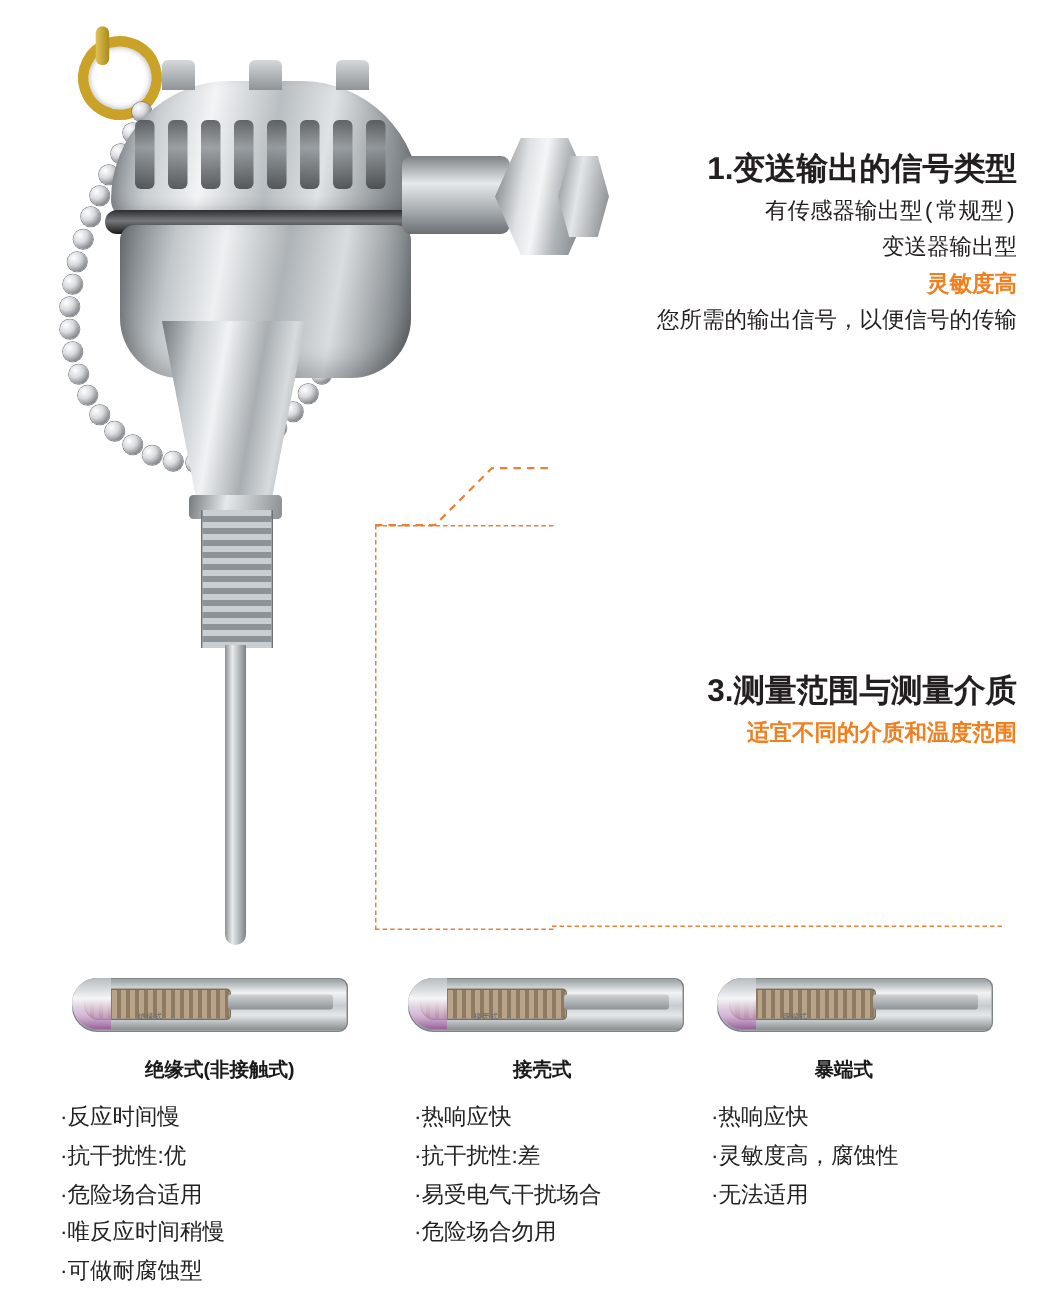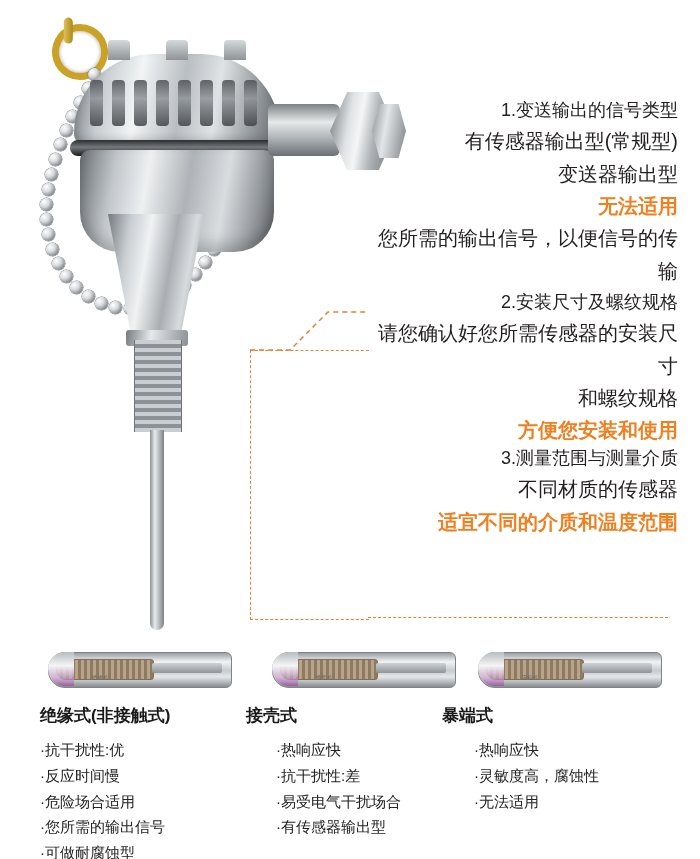--- a/index.html
+++ b/index.html
@@ -114,22 +114,22 @@
   }
   .dash-lead svg{display:block;}
   .dash-bottom{
     position:absolute;left:368px;top:617px;width:300px;height:1px;
     border-top:1.5px dashed #e8803a;
   }
 
   
   .callout{position:absolute;text-align:right;line-height:1.62;}
   .callout .hl{color:#ef7f1f;font-weight:bold;}
-  .callout .t1{font-size:18px;font-weight:normal;}
-  .callout .t{font-size:20px;}
+  .callout .t1{font-size:21px;font-weight:bold;}
+  .callout .t{font-size:15px;font-family:Liberation Mono, monospace;}
 
   #callout1{right:22px;top:96px;width:300px;}
   #callout2{right:22px;top:288px;width:310px;}
   #callout3{right:22px;top:444px;width:338px;}
 
   
   .types{position:absolute;left:0;top:648px;width:700px;height:211px;}
   .type{position:absolute;top:0;width:215px;}
   #type1{left:38px;}
   #type2{left:262px;}
@@ -153,21 +153,21 @@
     background:linear-gradient(180deg,#cfd3d6,#8e9397);
   }
   .tip .endcap{
     position:absolute;left:0px;top:4px;width:26px;height:34px;border-radius:17px 0 0 17px;
     background:linear-gradient(180deg,#b7bcc0,#f4f5f6 40%,#9398 100%);
   }
   .tip .lbl{
     position:absolute;left:44px;top:26px;font-size:5px;color:#5d6266;letter-spacing:.5px;
   }
   .type h3{
-    margin:14px 0 10px 0;font-size:17px;font-weight:bold;color:#1a1a1a;
+    margin:14px 0 10px 0;font-size:13px;font-weight:bold;text-align:center;color:#1a1a1a;
   }
   .type ul{margin:0;padding:0;list-style:none;}
   .type li{font-size:15px;line-height:1.72;color:#222;white-space:nowrap;}
   #type1 h3,#type1 ul{margin-left:2px;}
   #type2 h3{margin-left:-16px;}
   #type2 ul{margin-left:14px;}
   #type3 h3{margin-left:-26px;}
   #type3 ul{margin-left:6px;}
 </style>
 </head>
@@ -250,71 +250,64 @@
       <polyline points="0,40 40,40 78,2 118,2" fill="none" stroke="#e8803a" stroke-width="1.5" stroke-dasharray="5,4"></polyline>
     </svg>
   </div>
   <div class="dash-region"></div>
   <div class="dash-bottom"></div>
 
   <div class="callout" id="callout1">
     <div class="t1">1.变送输出的信号类型</div>
     <div class="t">有传感器输出型(常规型)</div>
     <div class="t">变送器输出型</div>
-    <div class="t hl">无法适用</div>
+    <div class="t hl">灵敏度高</div>
     <div class="t">您所需的输出信号，以便信号的传输</div>
   </div>
 
-  <div class="callout" id="callout2">
-    <div class="t1">2.安装尺寸及螺纹规格</div>
-    <div class="t">请您确认好您所需传感器的安装尺寸</div>
-    <div class="t">和螺纹规格</div>
-    <div class="t hl">方便您安装和使用</div>
-  </div>
 
   <div class="callout" id="callout3">
     <div class="t1">3.测量范围与测量介质</div>
-    <div class="t">不同材质的传感器</div>
     <div class="t hl">适宜不同的介质和温度范围</div>
   </div>
 
   <div class="types">
 
     <div class="type" id="type1">
       <div class="tip">
         <div class="shell"></div>
         <div class="inner"></div>
         <div class="core"></div>
         <div class="endcap"></div>
         <div class="lbl">绝缘式</div>
       </div>
       <h3>绝缘式(非接触式)</h3>
       <ul>
+        <li>·反应时间慢</li>
         <li>·抗干扰性:优</li>
-        <li>·反应时间慢</li>
         <li>·危险场合适用</li>
-        <li>·您所需的输出信号</li>
+        <li>·唯反应时间稍慢</li>
         <li>·可做耐腐蚀型</li>
       </ul>
     </div>
 
     <div class="type" id="type2">
       <div class="tip">
         <div class="shell"></div>
         <div class="inner"></div>
         <div class="core"></div>
         <div class="endcap"></div>
         <div class="lbl">接壳式</div>
       </div>
       <h3>接壳式</h3>
       <ul>
         <li>·热响应快</li>
         <li>·抗干扰性:差</li>
         <li>·易受电气干扰场合</li>
-        <li>·有传感器输出型</li>
+        <li>·危险场合勿用</li>
       </ul>
     </div>
 
     <div class="type" id="type3">
       <div class="tip">
         <div class="shell"></div>
         <div class="inner"></div>
         <div class="core"></div>
         <div class="endcap"></div>
         <div class="lbl">露端式</div>

